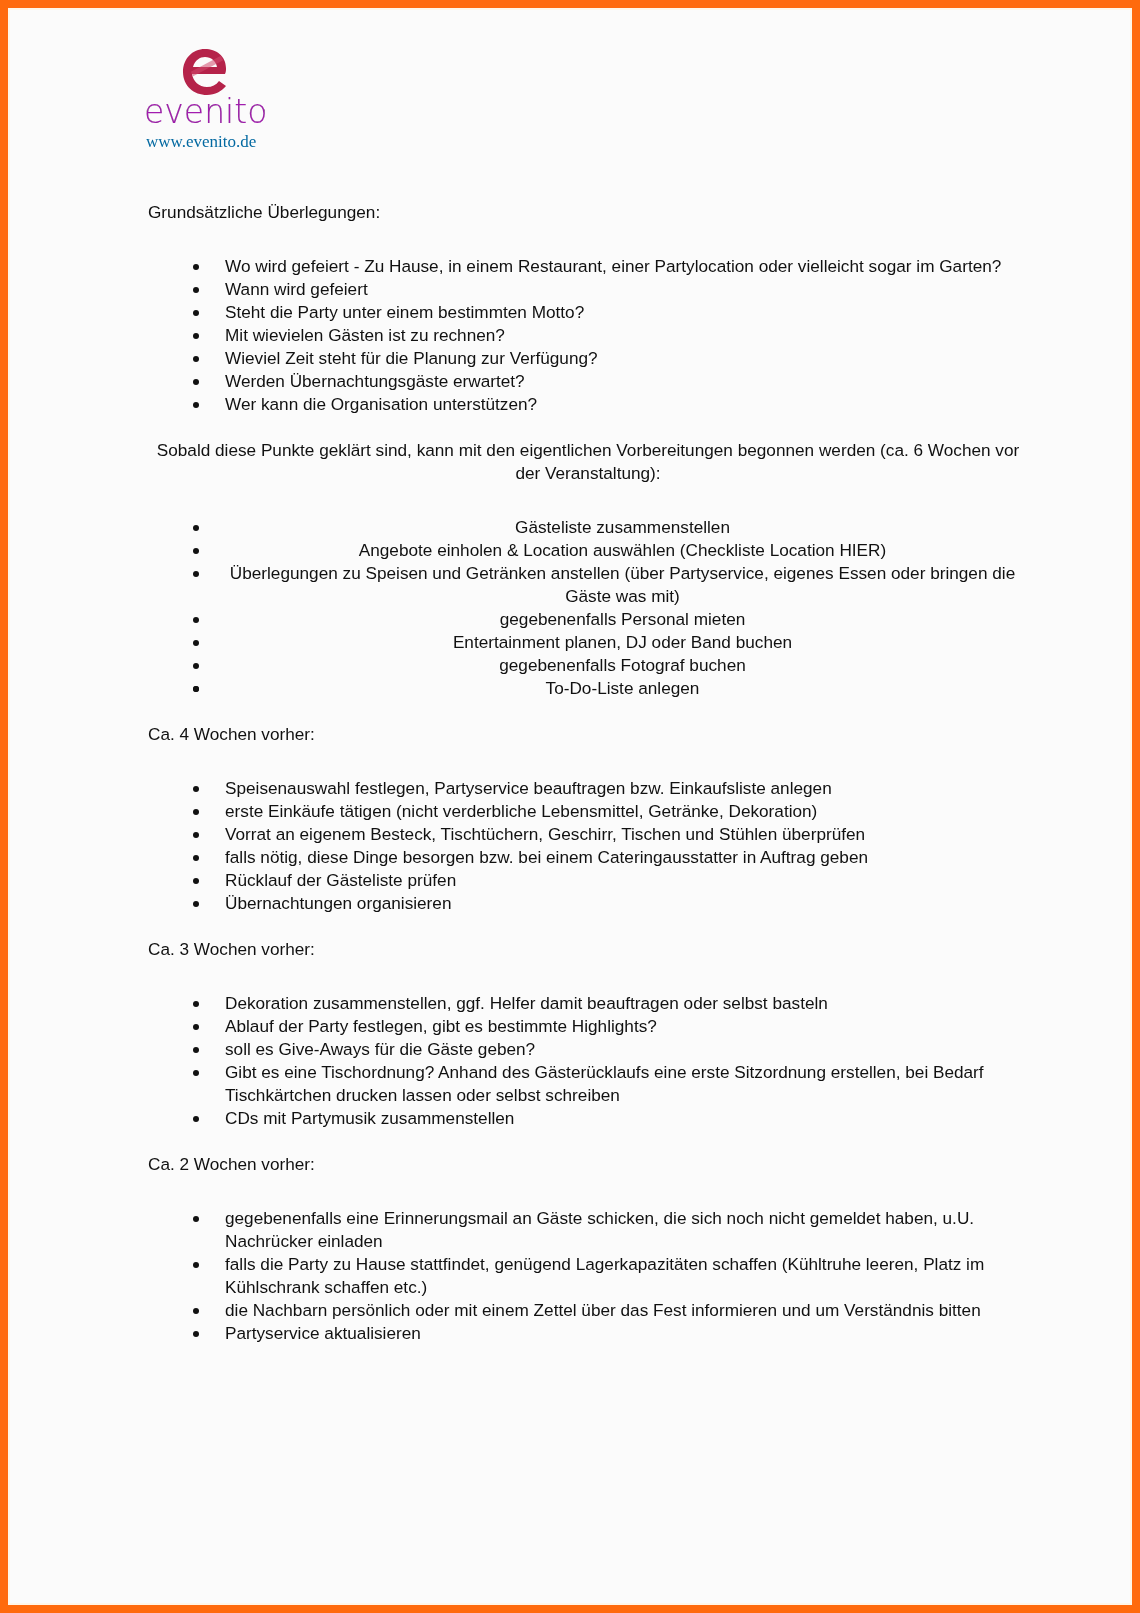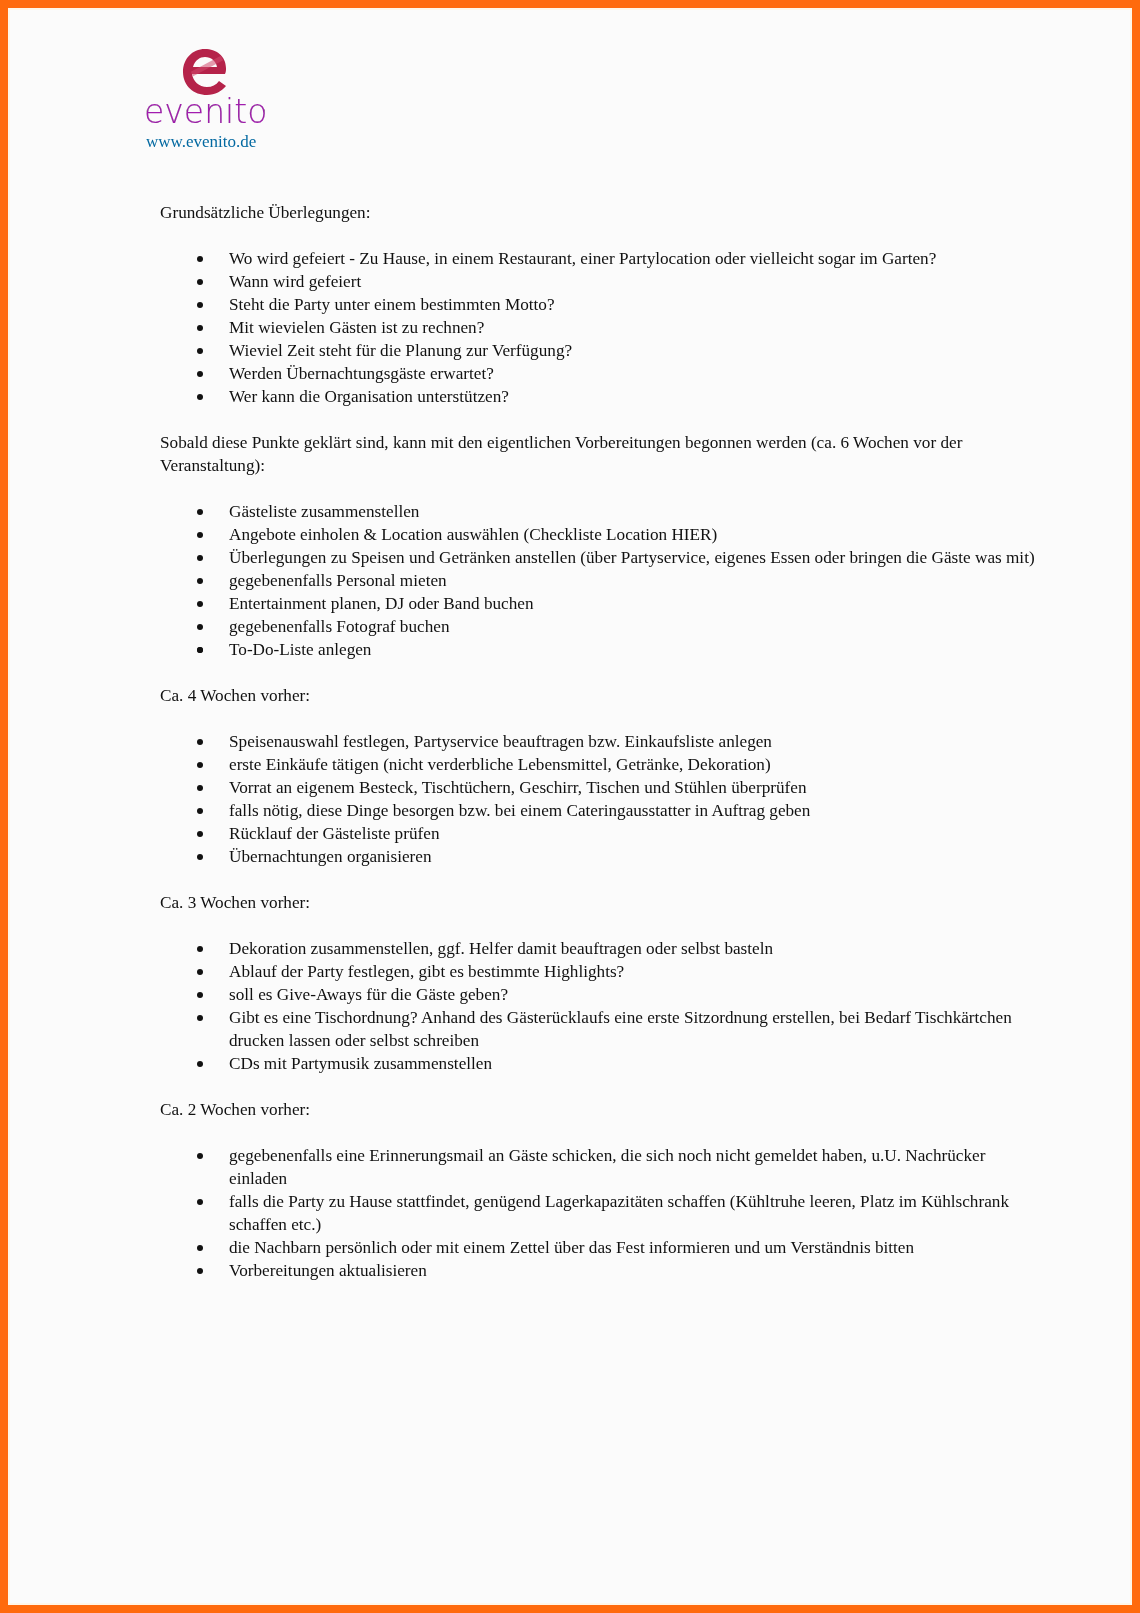--- a/index.html
+++ b/index.html
@@ -34,32 +34,31 @@
     -webkit-text-stroke: 0.1px #555;
     font-stretch: condensed;
   }
   .logo-url {
     position: absolute; left: 2px; top: 88px;
     font-family: Liberation Serif, serif;
     font-size: 17px; color: #0369a1;
   }
   .content {
     position: absolute;
-    left: 152px; top: 193px;
+    left: 140px; top: 193px;
     width: 880px;
     font-size: 17.2px;
     line-height: 23px;
     color: #111;
-    font-family: Liberation Serif, serif;
   }
   .heading { margin: 0; }
   .gap-after-heading { height: 23px; }
   ul {
     list-style: none;
-    margin: 0; padding: 0;
+    margin: 8px; padding: 0;
   }
   li {
     position: relative;
     padding-left: 69px;
   }
   .bullet {
     position: absolute;
     left: 37px; top: 9px;
     width: 6px; height: 6px;
     border-radius: 50%;
@@ -87,21 +86,21 @@
         <ul>
           <li><span class="bullet"></span><span>Wo wird gefeiert - Zu Hause, in einem Restaurant, einer Partylocation oder vielleicht sogar im Garten?</span></li>
           <li><span class="bullet"></span><span>Wann wird gefeiert</span></li>
           <li><span class="bullet"></span><span>Steht die Party unter einem bestimmten Motto?</span></li>
           <li><span class="bullet"></span><span>Mit wievielen Gästen ist zu rechnen?</span></li>
           <li><span class="bullet"></span><span>Wieviel Zeit steht für die Planung zur Verfügung?</span></li>
           <li><span class="bullet"></span><span>Werden Übernachtungsgäste erwartet?</span></li>
           <li><span class="bullet"></span><span>Wer kann die Organisation unterstützen?</span></li>
         </ul>
       </div>
-      <div style="margin-top: 23px;">
+      <div style="margin-top: 23px; text-align: center;">
         <p class="heading">Sobald diese Punkte geklärt sind, kann mit den eigentlichen Vorbereitungen begonnen werden (ca. 6 Wochen vor der Veranstaltung):</p>
         <div class="gap-after-heading"></div>
         <ul>
           <li><span class="bullet"></span><span>Gästeliste zusammenstellen</span></li>
           <li><span class="bullet"></span><span>Angebote einholen &amp; Location auswählen (Checkliste Location HIER)</span></li>
           <li><span class="bullet"></span><span>Überlegungen zu Speisen und Getränken anstellen (über Partyservice, eigenes Essen oder bringen die Gäste was mit)</span></li>
           <li><span class="bullet"></span><span>gegebenenfalls Personal mieten</span></li>
           <li><span class="bullet"></span><span>Entertainment planen, DJ oder Band buchen</span></li>
           <li><span class="bullet"></span><span>gegebenenfalls Fotograf buchen</span></li>
           <li><span class="bullet"></span></li>
@@ -131,17 +130,17 @@
           <li><span class="bullet"></span><span>CDs mit Partymusik zusammenstellen</span></li>
         </ul>
       </div>
       <div style="margin-top: 23px;">
         <p class="heading">Ca. 2 Wochen vorher:</p>
         <div class="gap-after-heading"></div>
         <ul>
           <li><span class="bullet"></span><span>gegebenenfalls eine Erinnerungsmail an Gäste schicken, die sich noch nicht gemeldet haben, u.U. Nachrücker einladen</span></li>
           <li><span class="bullet"></span><span>falls die Party zu Hause stattfindet, genügend Lagerkapazitäten schaffen (Kühltruhe leeren, Platz im Kühlschrank schaffen etc.)</span></li>
           <li><span class="bullet"></span><span>die Nachbarn persönlich oder mit einem Zettel über das Fest informieren und um Verständnis bitten</span></li>
-          <li><span class="bullet"></span><span>Vorbereitungen aktualisieren</span></li>
+          <li><span class="bullet"></span><span>Partyservice aktualisieren</span></li>
         </ul>
       </div>
     </div>
 </div>
 
 </body></html>

